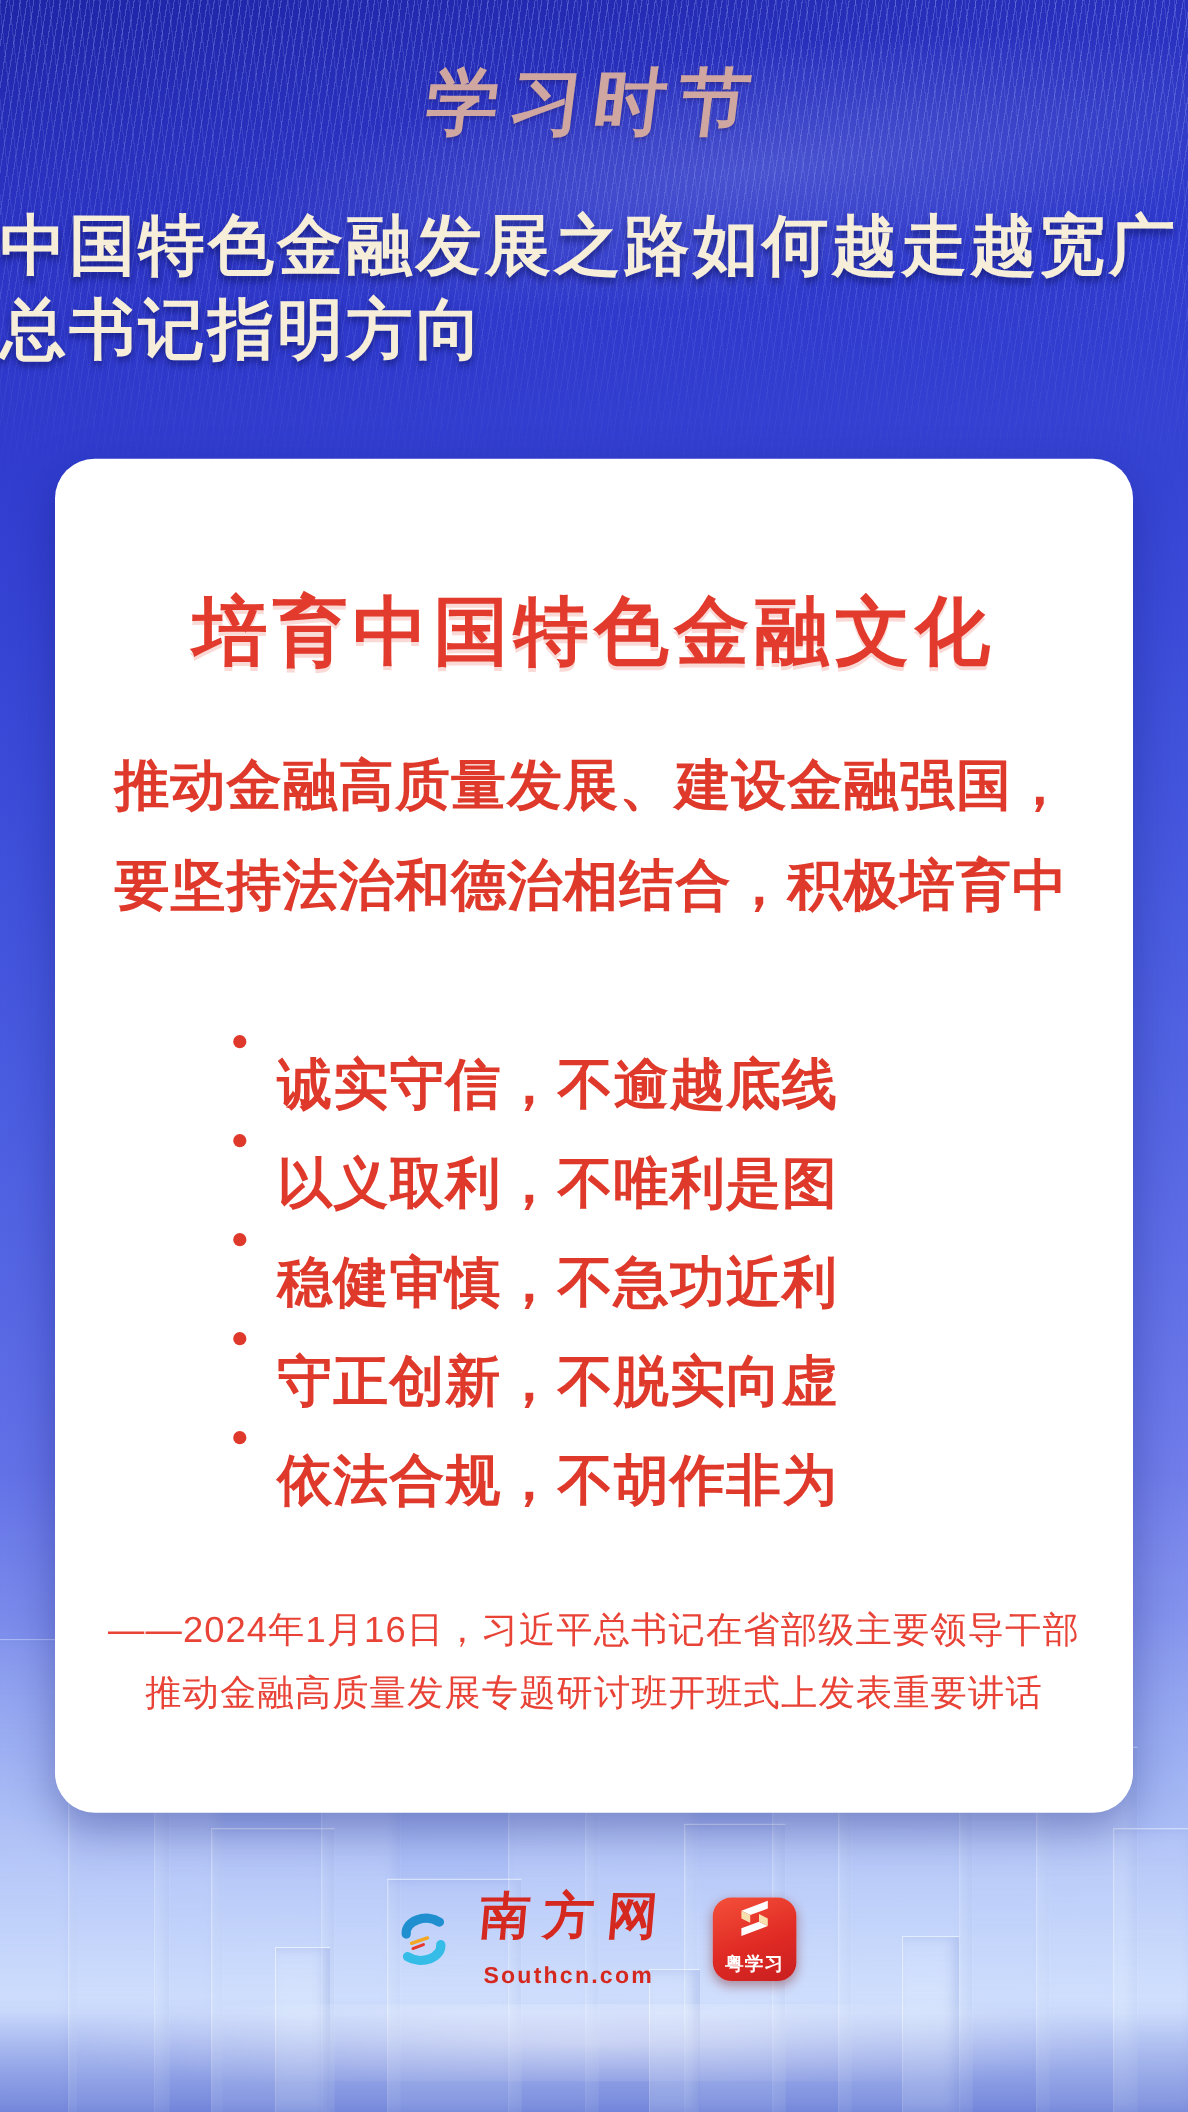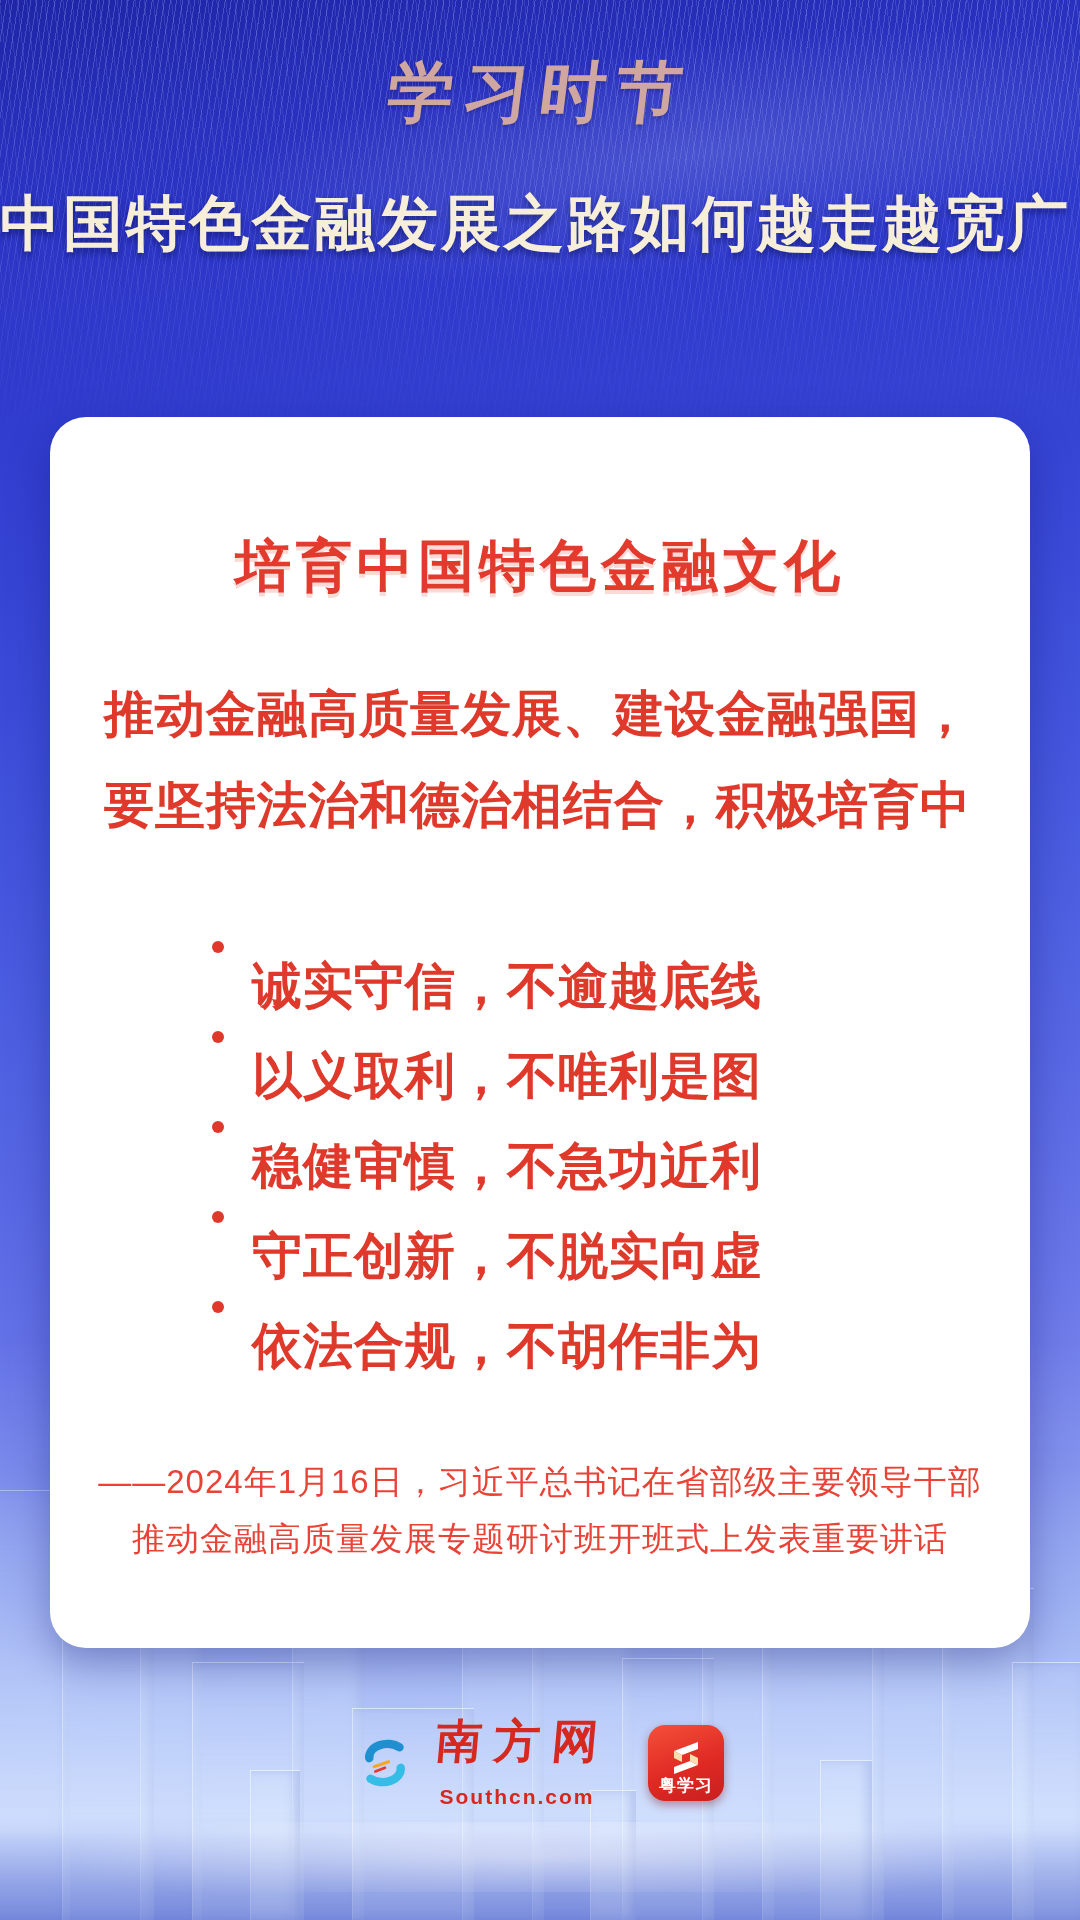--- a/index.html
+++ b/index.html
@@ -47,21 +47,21 @@
 
   
   .card {
     position:absolute; left:50px; top:417px; width:980px; height:1231px;
     background:#ffffff; border-radius:36px; z-index:5;
     box-shadow:0 14px 40px rgba(15,20,110,.35);
   }
   .card-heading {
     position:absolute; top:112px; left:0; width:100%;
     text-align:center; color:#e23a2c; font-weight:900;
-    font-size:56px; letter-spacing:5px;
+    font-size:68px; letter-spacing:5px;
     text-shadow:0 4px 0 rgba(238,150,140,.35);
   }
   .card-para {
     position:absolute; top:252px; left:54px; width:884px;
     color:#df392b; font-weight:700; font-size:50px; line-height:91px;
     font-family:"Liberation Serif","DejaVu Serif",serif;
     letter-spacing:1px; white-space:nowrap;
   }
   .bullets {
     position:absolute; top:524px; left:140px; list-style:none;
@@ -116,37 +116,38 @@
     font-family:"Liberation Serif","DejaVu Serif",serif;
     transform:skewX(-5deg); line-height:52px; text-indent:12px;
   }
   .southcn-domain {
     color:#d5281e; font-weight:700; font-size:21px; letter-spacing:2px; line-height:26px;margin-top:16px;
   }
   .yuexuexi {
     width:76px; height:76px; border-radius:17px;
     background:linear-gradient(160deg,#f4503a 0%, #e02a24 55%, #c81f1f 100%);
     box-shadow:0 4px 10px rgba(120,20,20,.4);
-    display:flex; flex-direction:column; align-items:center; justify-content:flex-end;
+    display:flex; flex-direction:column; align-items:center; justify-content:space-between;
     padding-bottom:6px;
   }
   .yuexuexi-label { color:#ffffff; font-weight:700; font-size:17px; letter-spacing:1px; line-height:18px; }
 </style>
 </head>
 <body>
 
 <div class="page">
 
   <div class="guilloche"></div>
   <div class="streak"></div>
 
   <div class="brand">学习时节</div>
 
   <div class="title">
     <div>中国特色金融发展之路如何越走越宽广</div>
+    <div>总书记指明方向</div>
   </div>
 
   <div class="city">
     <div class="b" style="left:-10px;width:80px;height:430px;opacity:.45"></div>
     <div class="b" style="left:62px;width:92px;height:300px;opacity:.6"></div>
     <div class="b" style="left:140px;width:62px;height:490px;opacity:.4"></div>
     <div class="b" style="left:192px;width:112px;height:258px;opacity:.7"></div>
     <div class="b" style="left:292px;width:72px;height:385px;opacity:.5"></div>
     <div class="b" style="left:352px;width:122px;height:212px;opacity:.75"></div>
     <div class="b" style="left:462px;width:82px;height:330px;opacity:.55"></div>

